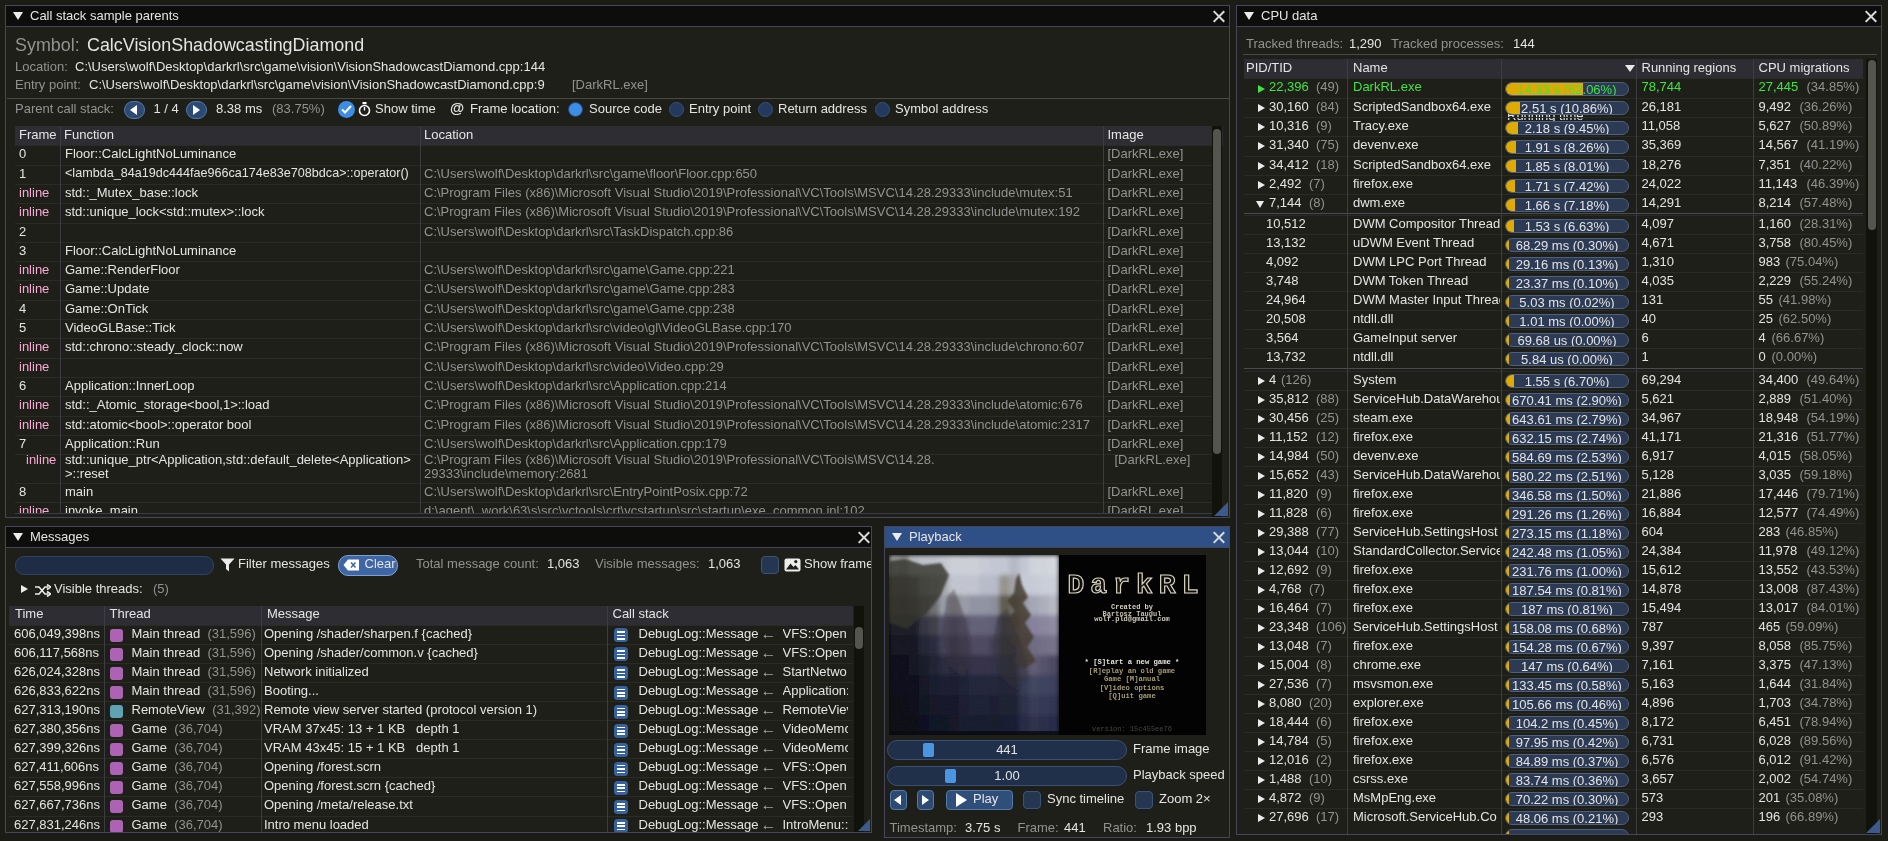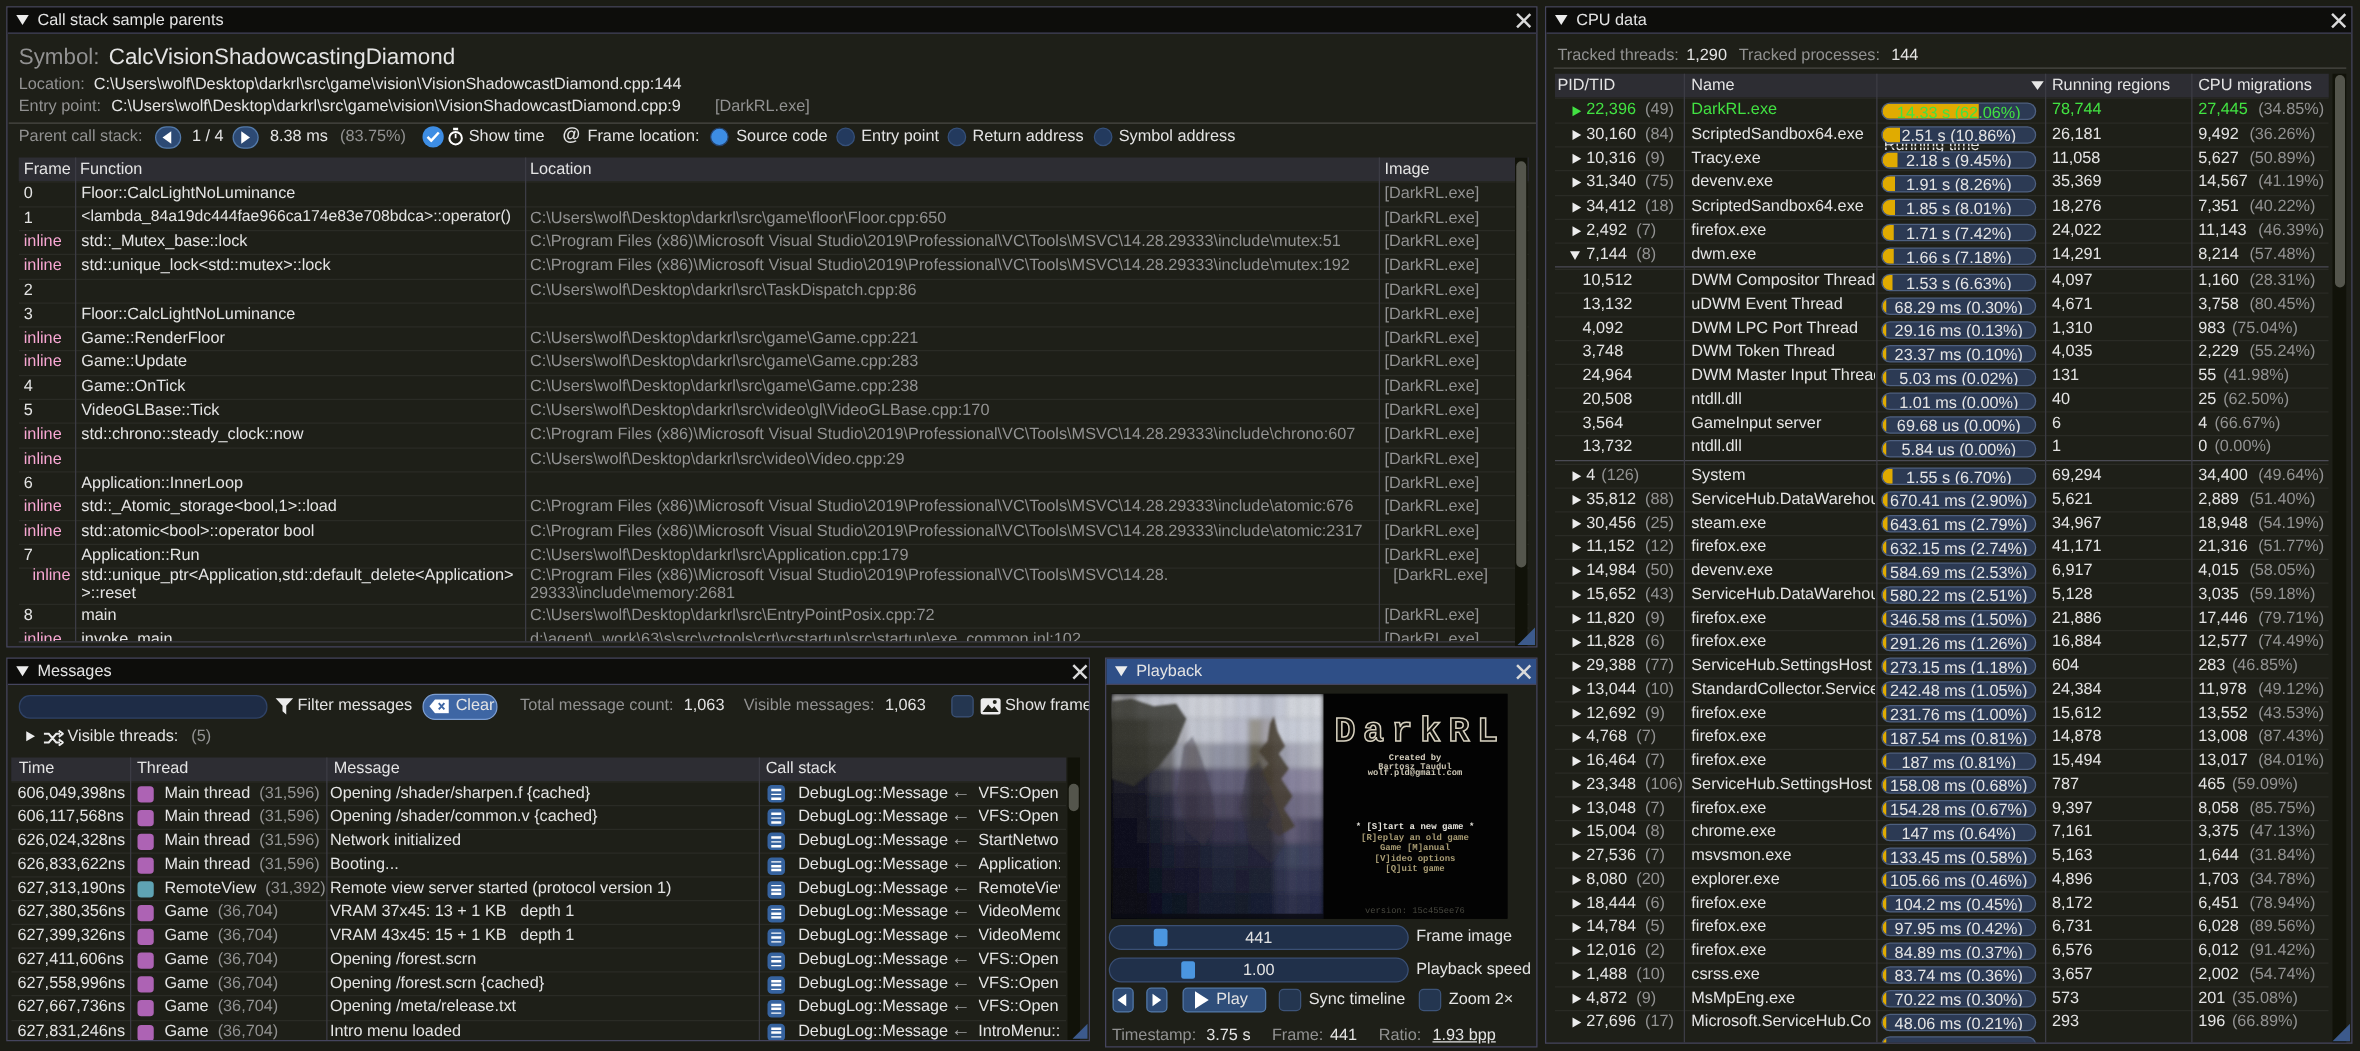--- a/index.html
+++ b/index.html
@@ -137,20 +137,21 @@
 <div class="a dim" style="left:1092.5px;top:-2px;line-height:19.3px">[DarkRL.exe]</div>
 </div>
 <div class="row" style="left:0;top:212.3px;width:100%;height:19.3px">
 <div class="a dim2" style="left:4.0px;top:-2px;line-height:19.3px">inline</div>
 <div class="a dim" style="left:409.0px;top:-2px;line-height:19.3px;width:677.5px;overflow:hidden">C:\Users\wolf\Desktop\darkrl\src\video\Video.cpp:29</div>
 <div class="a dim" style="left:1092.5px;top:-2px;line-height:19.3px">[DarkRL.exe]</div>
 </div>
 <div class="row" style="left:0;top:231.6px;width:100%;height:19.3px">
 <div class="a " style="left:4.0px;top:-2px;line-height:19.3px">6</div>
 <div class="a" style="left:50.0px;top:-2px;line-height:19.3px;width:352.0px;overflow:hidden">Application::InnerLoop</div>
+<div class="a dim" style="left:409.0px;top:-2px;line-height:19.3px;width:677.5px;overflow:hidden">C:\Users\wolf\Desktop\darkrl\src\Application.cpp:214</div>
 <div class="a dim" style="left:1092.5px;top:-2px;line-height:19.3px">[DarkRL.exe]</div>
 </div>
 <div class="row" style="left:0;top:250.9px;width:100%;height:19.3px">
 <div class="a dim2" style="left:4.0px;top:-2px;line-height:19.3px">inline</div>
 <div class="a" style="left:50.0px;top:-2px;line-height:19.3px;width:352.0px;overflow:hidden">std::_Atomic_storage&lt;bool,1&gt;::load</div>
 <div class="a dim" style="left:409.0px;top:-2px;line-height:19.3px;width:677.5px;overflow:hidden">C:\Program Files (x86)\Microsoft Visual Studio\2019\Professional\VC\Tools\MSVC\14.28.29333\include\atomic:676</div>
 <div class="a dim" style="left:1092.5px;top:-2px;line-height:19.3px">[DarkRL.exe]</div>
 </div>
 <div class="row" style="left:0;top:270.2px;width:100%;height:19.3px">
 <div class="a dim2" style="left:4.0px;top:-2px;line-height:19.3px">inline</div>
@@ -1119,13 +1120,13 @@
 <div class="a" style="left:88.0px;top:262.2px;height:19px;line-height:19px;">Play</div>
 <div class="cb" style="left:138.0px;top:264.0px;width:18px;height:18px"></div>
 <div class="a" style="left:162.0px;top:262.2px;height:19px;line-height:19px;">Sync timeline</div>
 <div class="cb" style="left:250.0px;top:264.0px;width:18px;height:18px"></div>
 <div class="a" style="left:274.0px;top:262.2px;height:19px;line-height:19px;">Zoom 2×</div>
 <div class="a" style="left:4.5px;top:290.7px;height:19px;line-height:19px;"><span class="dim">Timestamp:</span></div>
 <div class="a" style="left:80.0px;top:290.7px;height:19px;line-height:19px;">3.75 s</div>
 <div class="a" style="left:132.5px;top:290.7px;height:19px;line-height:19px;"><span class="dim">Frame:</span></div>
 <div class="a" style="left:179.0px;top:290.7px;height:19px;line-height:19px;">441</div>
 <div class="a" style="left:218.0px;top:290.7px;height:19px;line-height:19px;"><span class="dim">Ratio:</span></div>
-<div class="a" style="left:261.0px;top:290.7px;height:19px;line-height:19px;text-decoration:underline;">1.93 bpp</div>
+<div class="a" style="left:261.0px;top:290.7px;height:19px;line-height:19px;">1.93 bpp</div>
 </div>
 </body></html>

